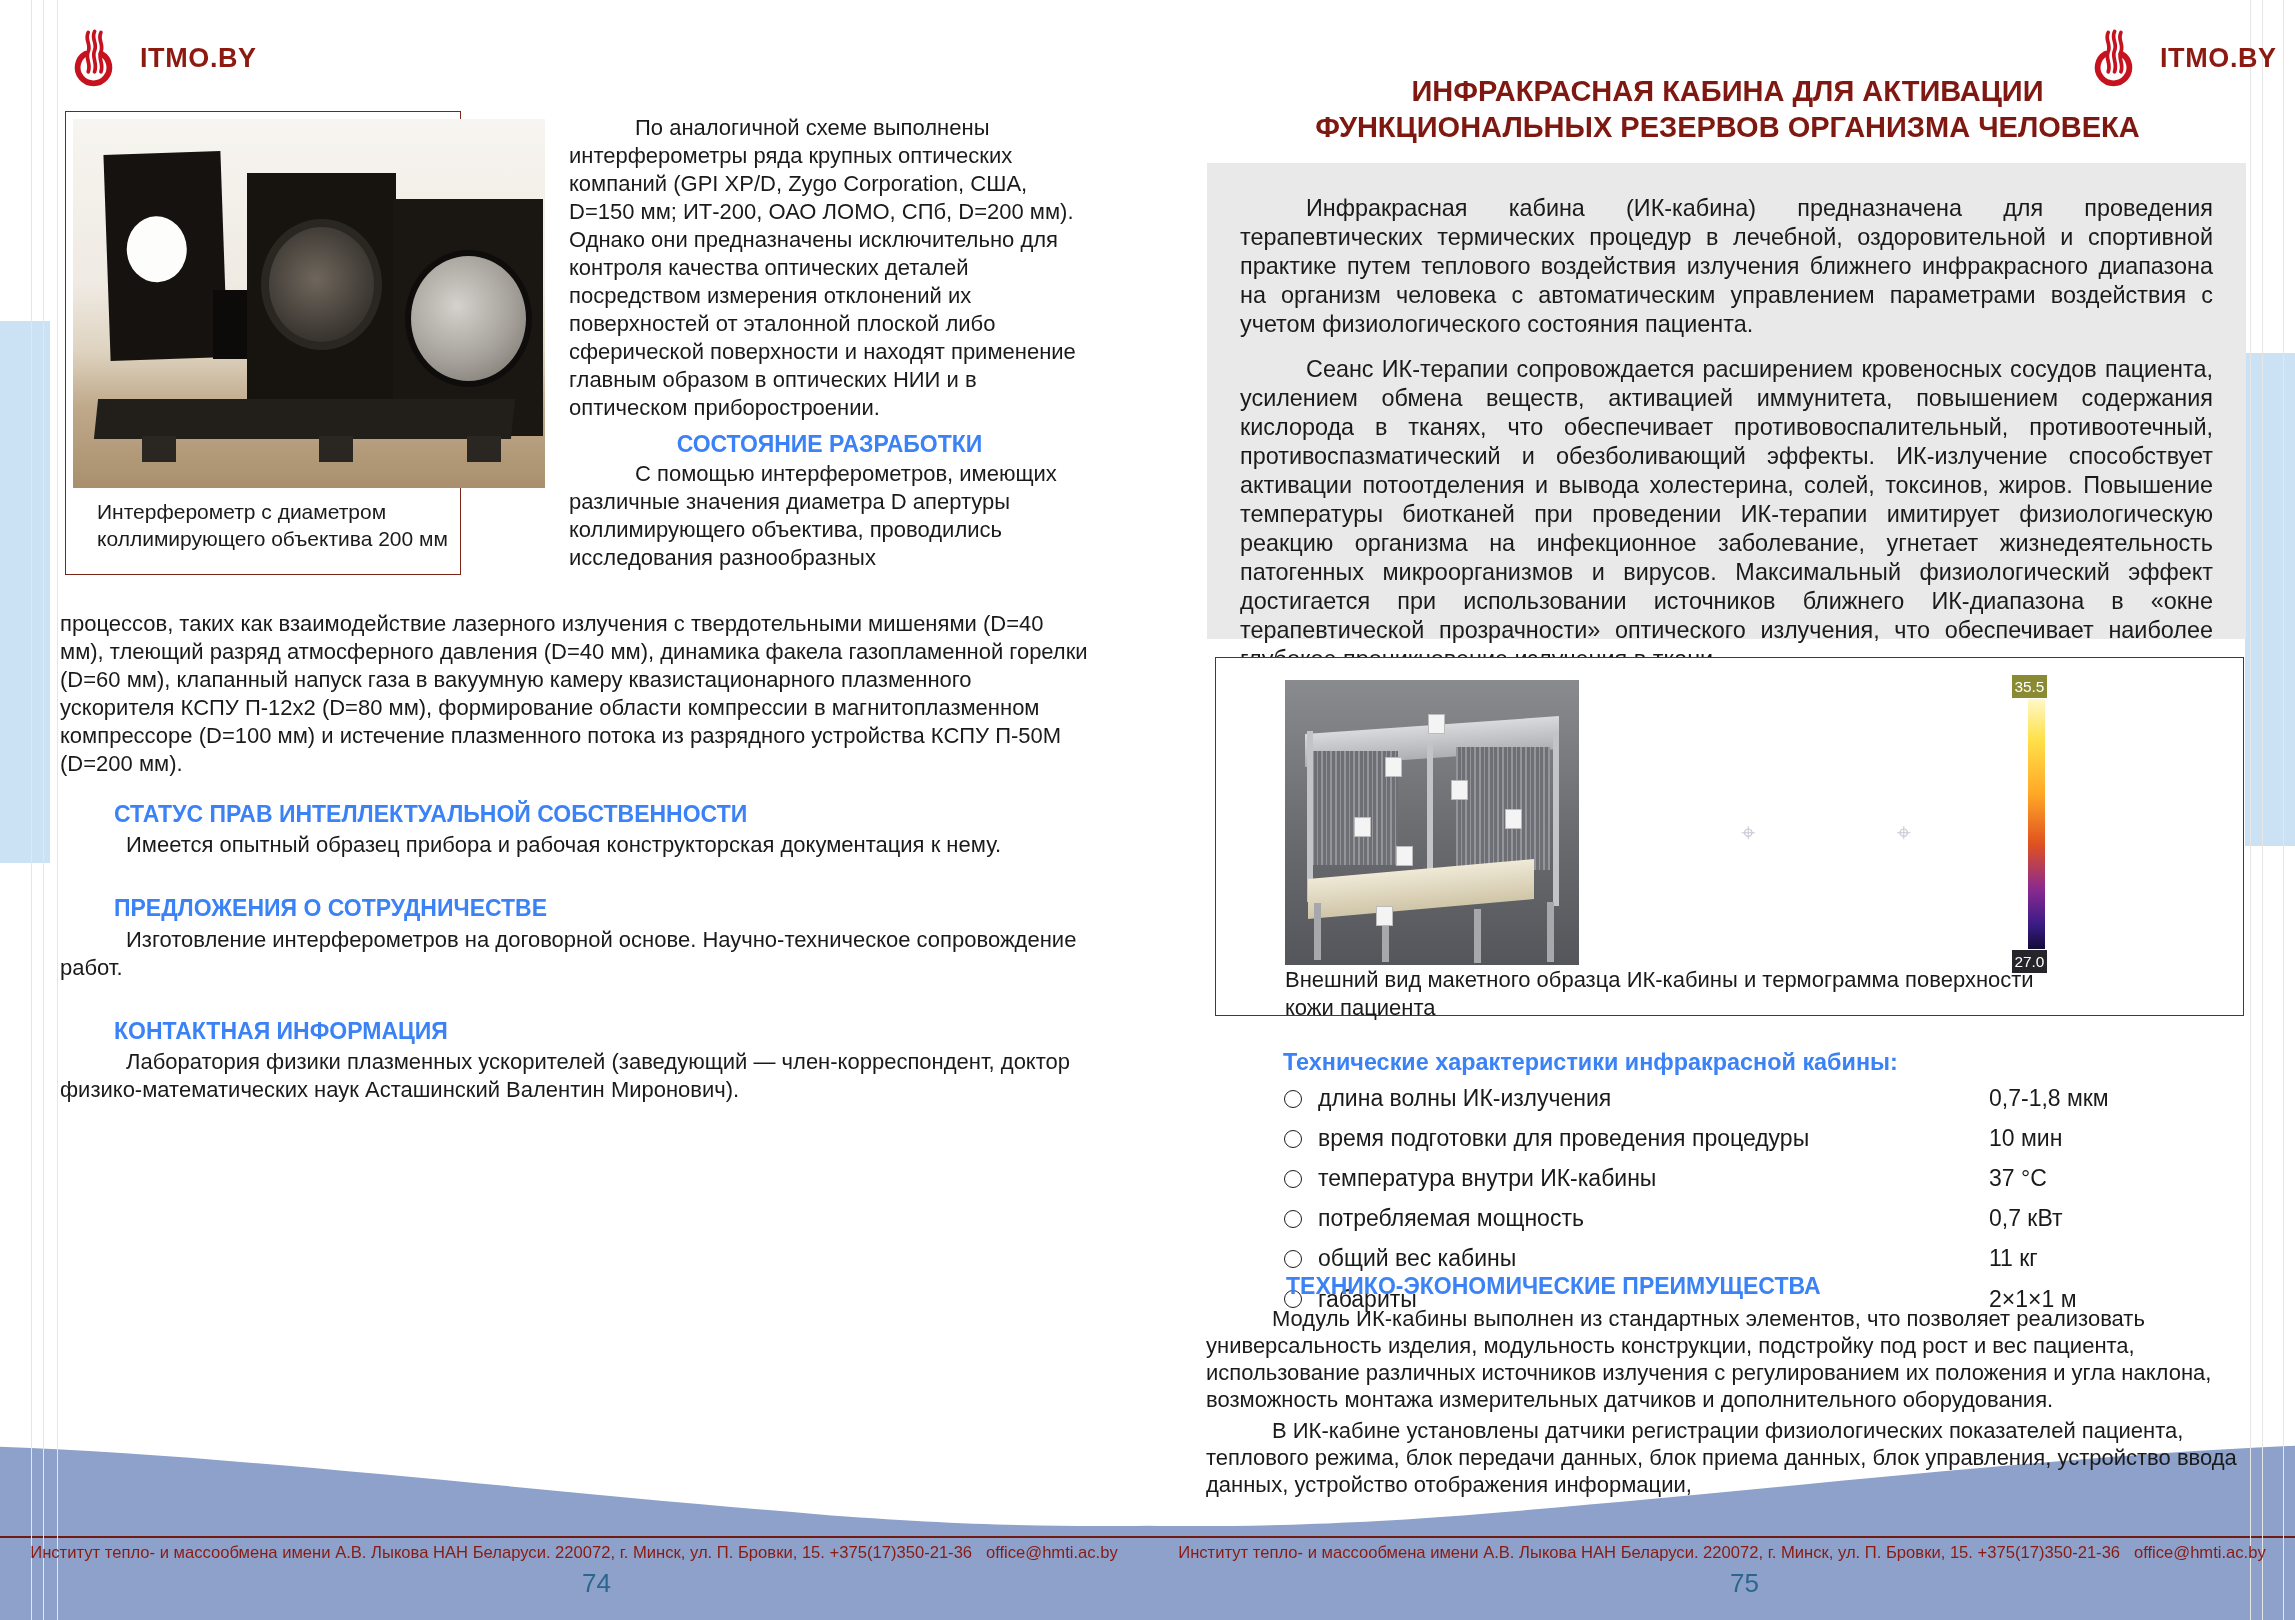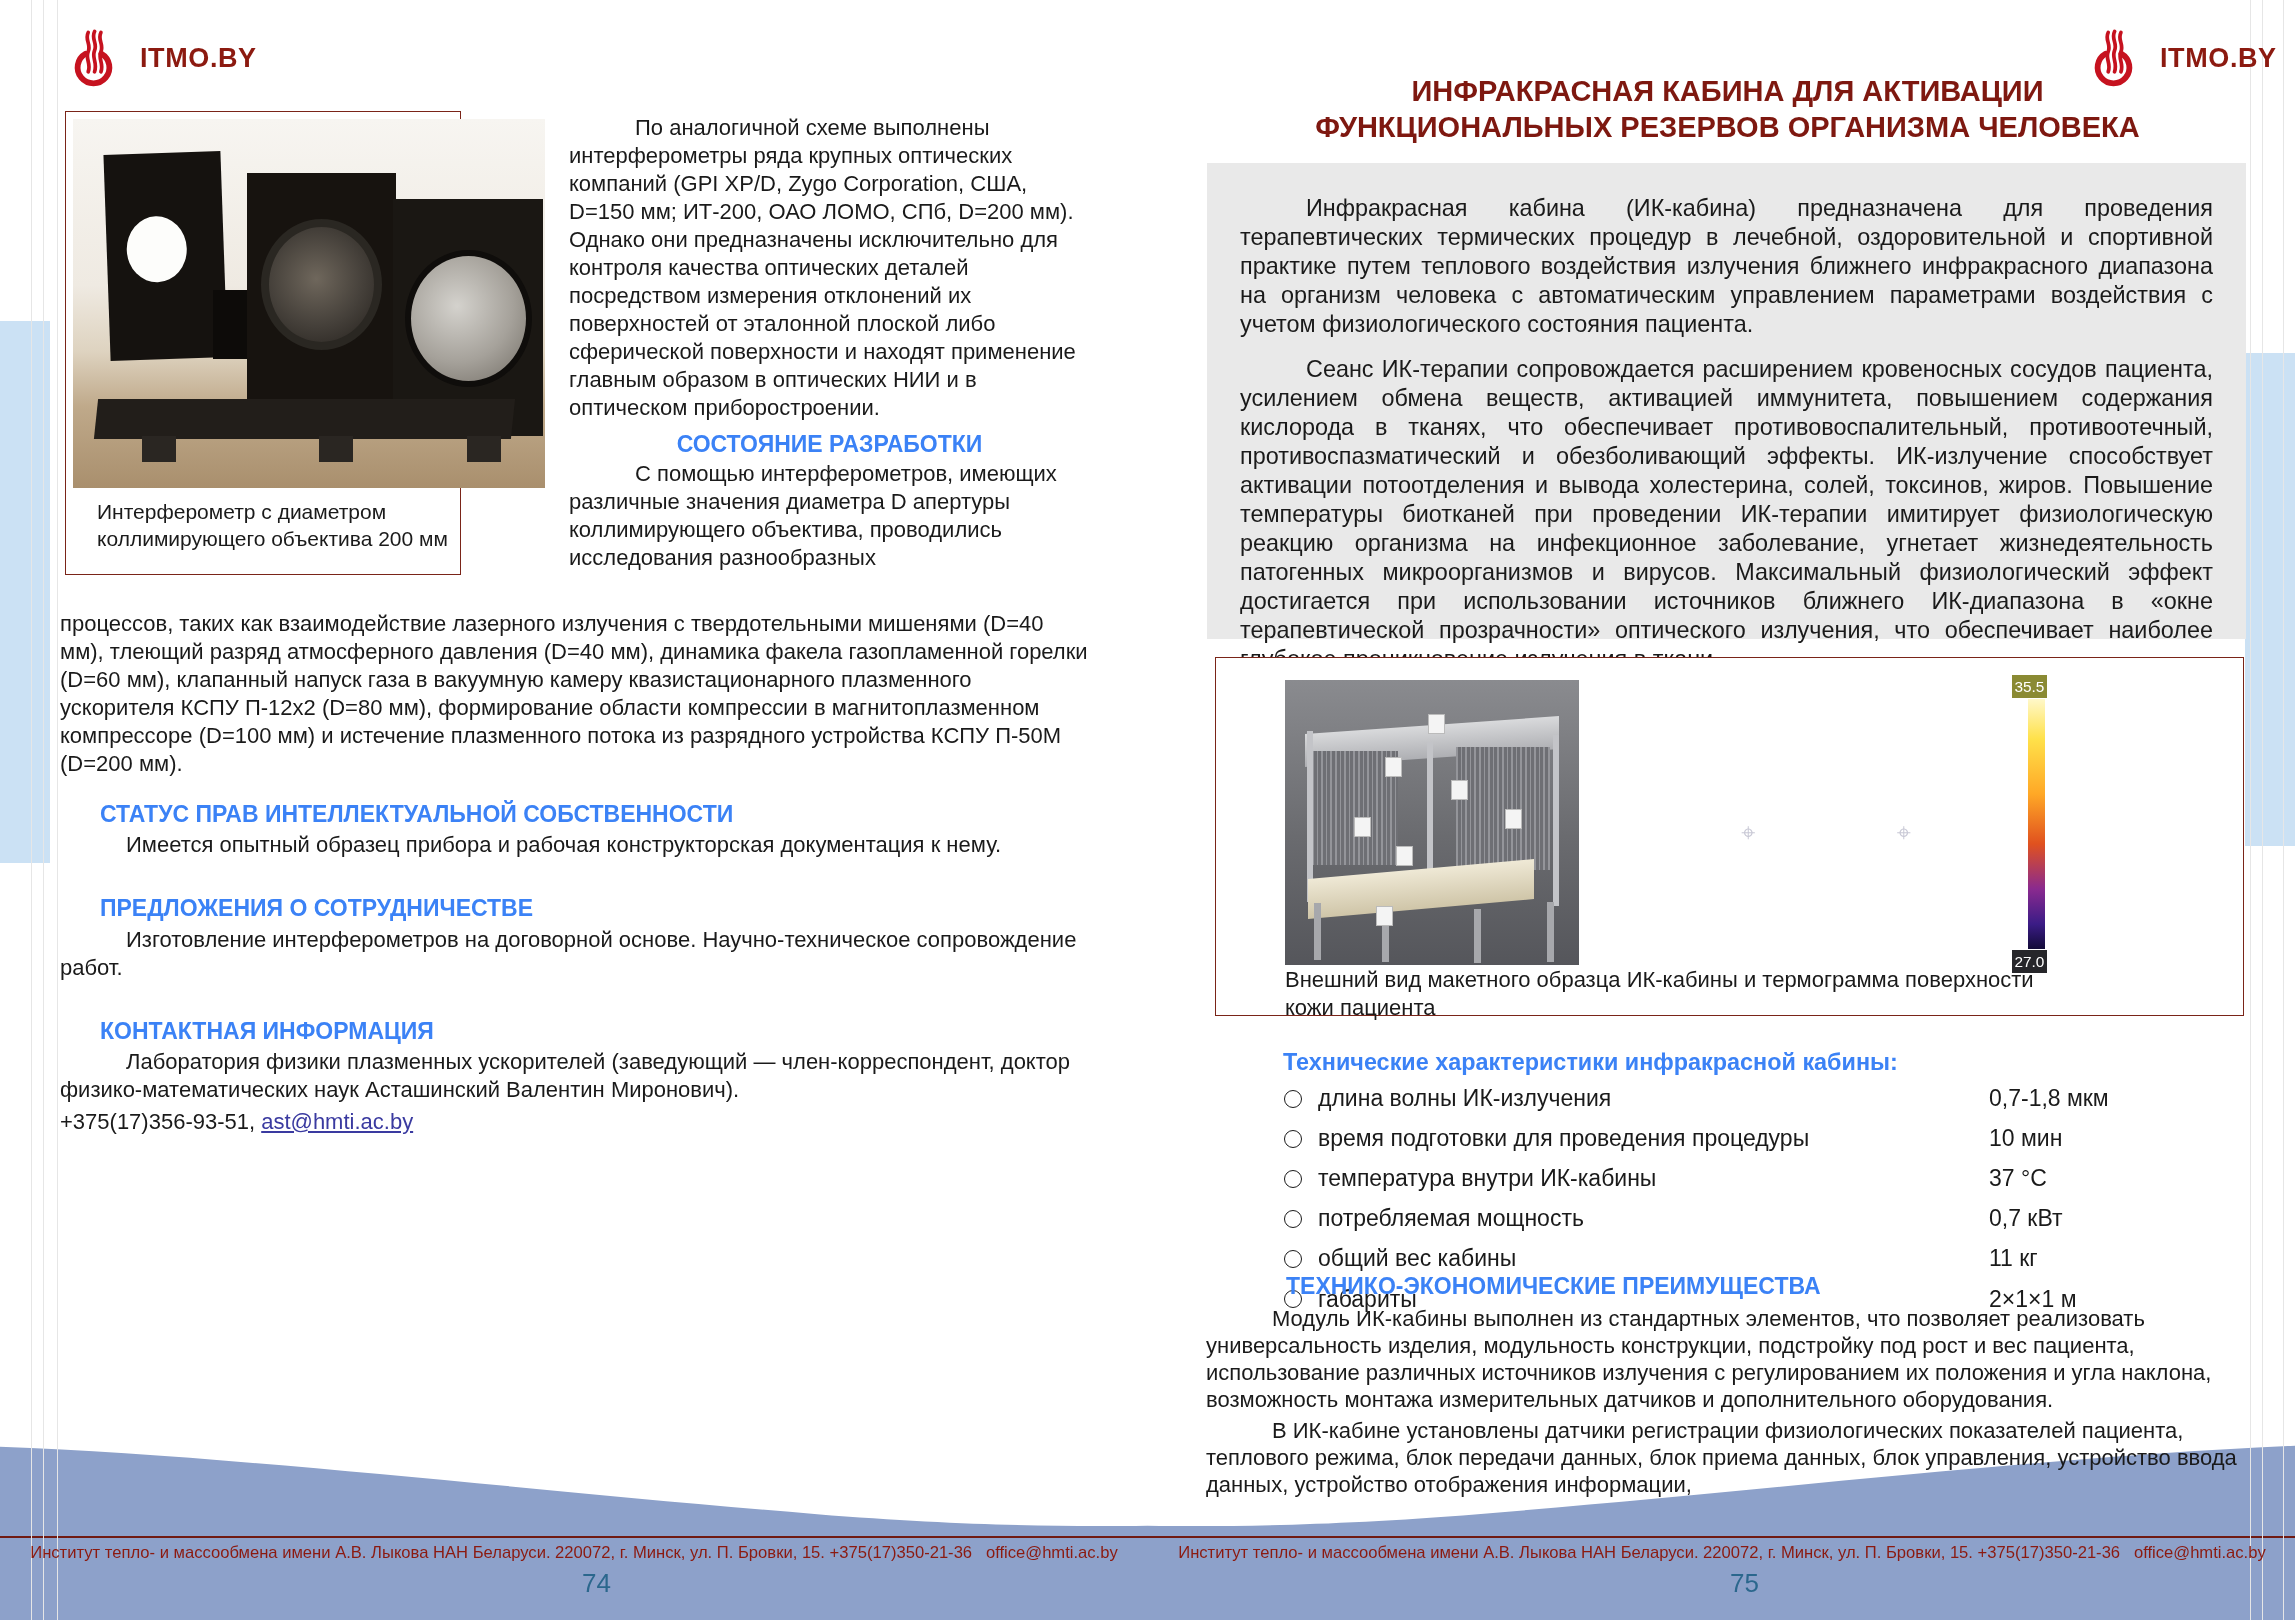--- a/index.html
+++ b/index.html
@@ -24,21 +24,21 @@
   .photo{position:absolute;left:6.9px;top:6.9px;width:472px;height:369px;overflow:hidden;
          background:linear-gradient(180deg,#f7f5f1 0%,#efeae2 45%,#ded3c0 63%,#bfa98a 78%,#a98f6d 100%);}
   .caption{position:absolute;left:31px;top:386px;font-size:21px;line-height:27px;color:#1a1a1a;}
   .bodytext{font-size:22px;line-height:28px;}
   .col{position:absolute;left:569px;top:114px;width:521px;z-index:2;}
   .col p{margin:0;text-indent:66px;}
   .red-head{color:#3b82f6;font-weight:bold;font-size:23px;}
   .col .red-head{display:block;text-align:center;margin:8px 0 2.3px 0;text-indent:0;}
   .fullpar{position:absolute;left:60px;top:610px;width:1030px;z-index:2;}
   .sections{position:absolute;left:60px;top:800px;width:1029px;z-index:2;}
-  .sections .red-head{display:block;margin-left:40px;}
+  .sections .red-head{display:block;margin-left:54px;}
   .sections p{margin:3.4px 0 0 0;text-indent:66px;}
   .sections .gap{margin-top:35px;}
   .phoneline{margin-left:77px;text-indent:0 !important;}
   .email{color:#3a3aa0;text-decoration:underline;}
   
   .title{position:absolute;left:1209px;top:73px;width:1037px;text-align:center;
          font-size:29px;line-height:36px;font-weight:bold;color:#7e1810;z-index:2;}
   .graybox{position:absolute;left:1207px;top:163px;width:1039px;height:476px;background:#e9e9e9;
            box-sizing:border-box;padding:15px 17px;z-index:2;font-size:23.4px;line-height:29px;text-align:justify;}
   .graybox p{margin:16px;text-indent:66px;}
@@ -151,23 +151,20 @@
 
   <div class="fullpar bodytext">процессов, таких как взаимодействие лазерного излучения с твердотельными мишенями (D=40 мм), тлеющий разряд атмосферного давления (D=40 мм), динамика факела газопламенной горелки (D=60 мм), клапанный напуск газа в вакуумную камеру квазистационарного плазменного ускорителя КСПУ П-12х2 (D=80 мм), формирование области компрессии в магнитоплазменном компрессоре (D=100 мм) и истечение плазменного потока из разрядного устройства КСПУ П-50М (D=200 мм).</div>
 
   <div class="sections bodytext">
     <span class="red-head">СТАТУС ПРАВ ИНТЕЛЛЕКТУАЛЬНОЙ СОБСТВЕННОСТИ</span>
     <p>Имеется опытный образец прибора и рабочая конструкторская документация к нему.</p>
     <span class="red-head gap">ПРЕДЛОЖЕНИЯ О СОТРУДНИЧЕСТВЕ</span>
     <p>Изготовление интерферометров на договорной основе. Научно-техническое сопровождение работ.</p>
     <span class="red-head gap">КОНТАКТНАЯ ИНФОРМАЦИЯ</span>
     <p>Лаборатория физики плазменных ускорителей (заведующий — член-корреспондент, доктор физико-математических наук Асташинский Валентин Миронович).</p>
-    <p class="phoneline">
-      <span>+375(17)356-93-51, </span><a class="email" href="#">ast@hmti.ac.by</a>
-    </p>
   </div>
 
   <div class="logo" style="left:2087px;top:29px;">
     <svg width="53" height="59" viewBox="0 0 100 110">
       <path d="M65,46 A30,30 0 1 1 35,46" fill="none" stroke="#c6121f" stroke-width="11" stroke-linecap="round"></path>
       <path d="M40,6 C33,20 46,28 40,42 C34,56 46,64 40,80" fill="none" stroke="#c6121f" stroke-width="7" stroke-linecap="round"></path>
       <path d="M52,4 C45,18 58,26 52,40 C46,54 58,62 52,80" fill="none" stroke="#c6121f" stroke-width="7" stroke-linecap="round"></path>
       <path d="M64,6 C57,20 70,28 64,42 C58,56 70,64 64,80" fill="none" stroke="#c6121f" stroke-width="7" stroke-linecap="round"></path>
     </svg>
     <span class="logo-text">ITMO.BY</span>

